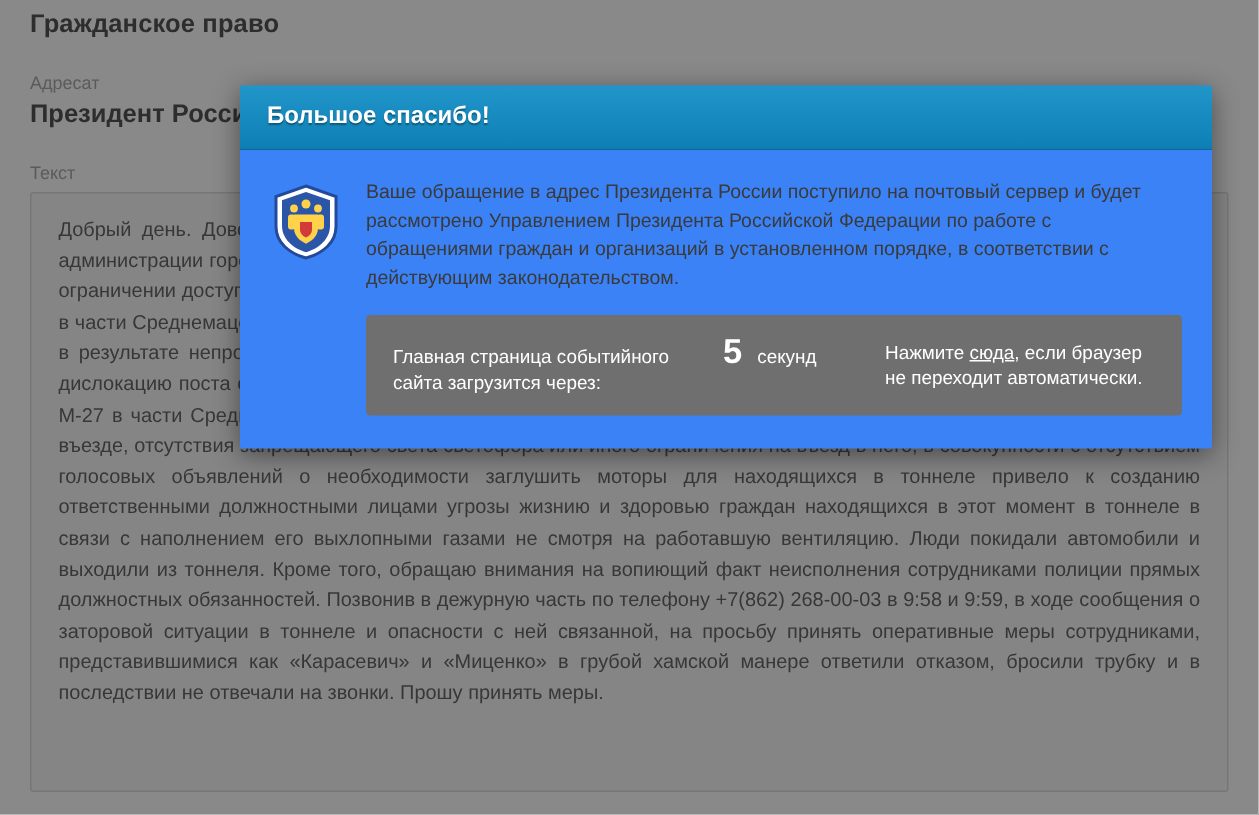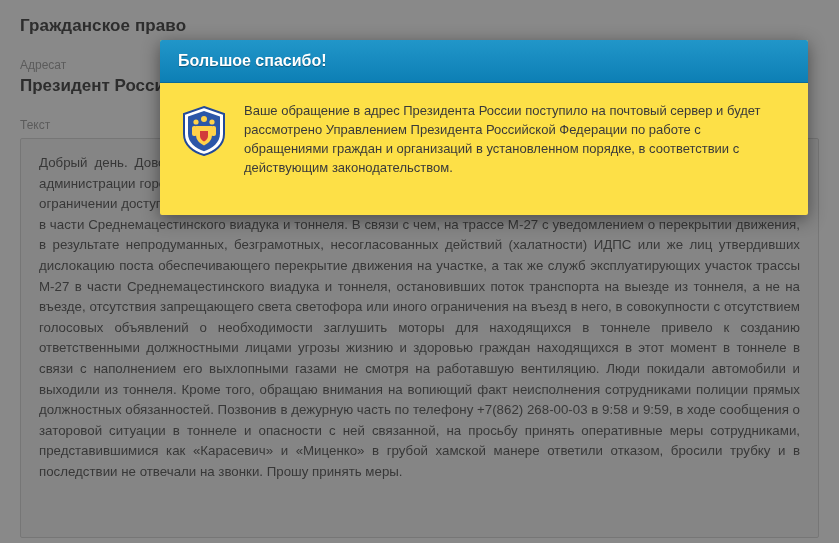--- a/index.html
+++ b/index.html
@@ -20,21 +20,21 @@
     position: absolute;
     inset: 0;
     background: #ffffff;
     padding: 0 20px;
     box-sizing: border-box;
   }
   .page-title {
     font-size: 17px;
     font-weight: bold;
     color: #333333;
-    padding-top: 16px;
+    padding-top: 6px;
     margin: 0 0 22px 0;
     letter-spacing: 0.1px;
   }
   .field-label {
     font-size: 12px;
     color: #9a9a9a;
     margin: 0 0 4px 0;
   }
   .addressee-value {
     font-size: 17px;
@@ -68,23 +68,23 @@
   .overlay {
     position: absolute;
     inset: 0;
     background: rgba(40, 40, 40, 0.55);
   }
 
   
   .modal {
     position: absolute;
     left: 160px;
-    top: 40px;
+    top: 57px;
     width: 648px;
-    background: #fde047;
+    background: #3b82f6;
     box-shadow: 0 4px 18px rgba(0,0,0,0.45);
     border-radius: 2px;
     overflow: hidden;
   }
   .modal-header {
     background: linear-gradient(to bottom, #2196c9 0%, #0d7fb5 100%);
     border-bottom: 1px solid #0a6b99;
     padding: 12px 18px;
     color: #ffffff;
     font-size: 16px;
@@ -179,15 +179,25 @@
           <path d="M16 21 h16 v9 c0 6 -5 9 -8 10.5 C21 39 16 36 16 30 Z"></path>
           <rect x="12" y="21" width="5" height="10" rx="2"></rect>
           <rect x="31" y="21" width="5" height="10" rx="2"></rect>
         </g>
         <path d="M20 26 h8 v5 c0 3 -2.4 4.6 -4 5.4 C22.4 35.6 20 34 20 31 Z" fill="#d23a3a"></path>
       </svg>
     </div>
     <div class="modal-content">
       <p class="modal-message">Ваше обращение в адрес Президента России поступило на почтовый сервер и будет рассмотрено Управлением Президента Российской Федерации по работе с обращениями граждан и организаций в установленном порядке, в соответствии с действующим законодательством.</p>
 
+      <div class="countdown-bar">
+        <div class="countdown-left">
+          <span class="countdown-text">Главная страница событийного сайта загрузится через:</span>
+          <span class="countdown-number">5</span>
+          <span class="countdown-unit">секунд</span>
+        </div>
+        <div class="countdown-right">
+          <span>Нажмите </span><a href="#">сюда</a><span>, если браузер не переходит автоматически.</span>
+        </div>
+      </div>
     </div>
   </div>
 </div>
 
 </body></html>

